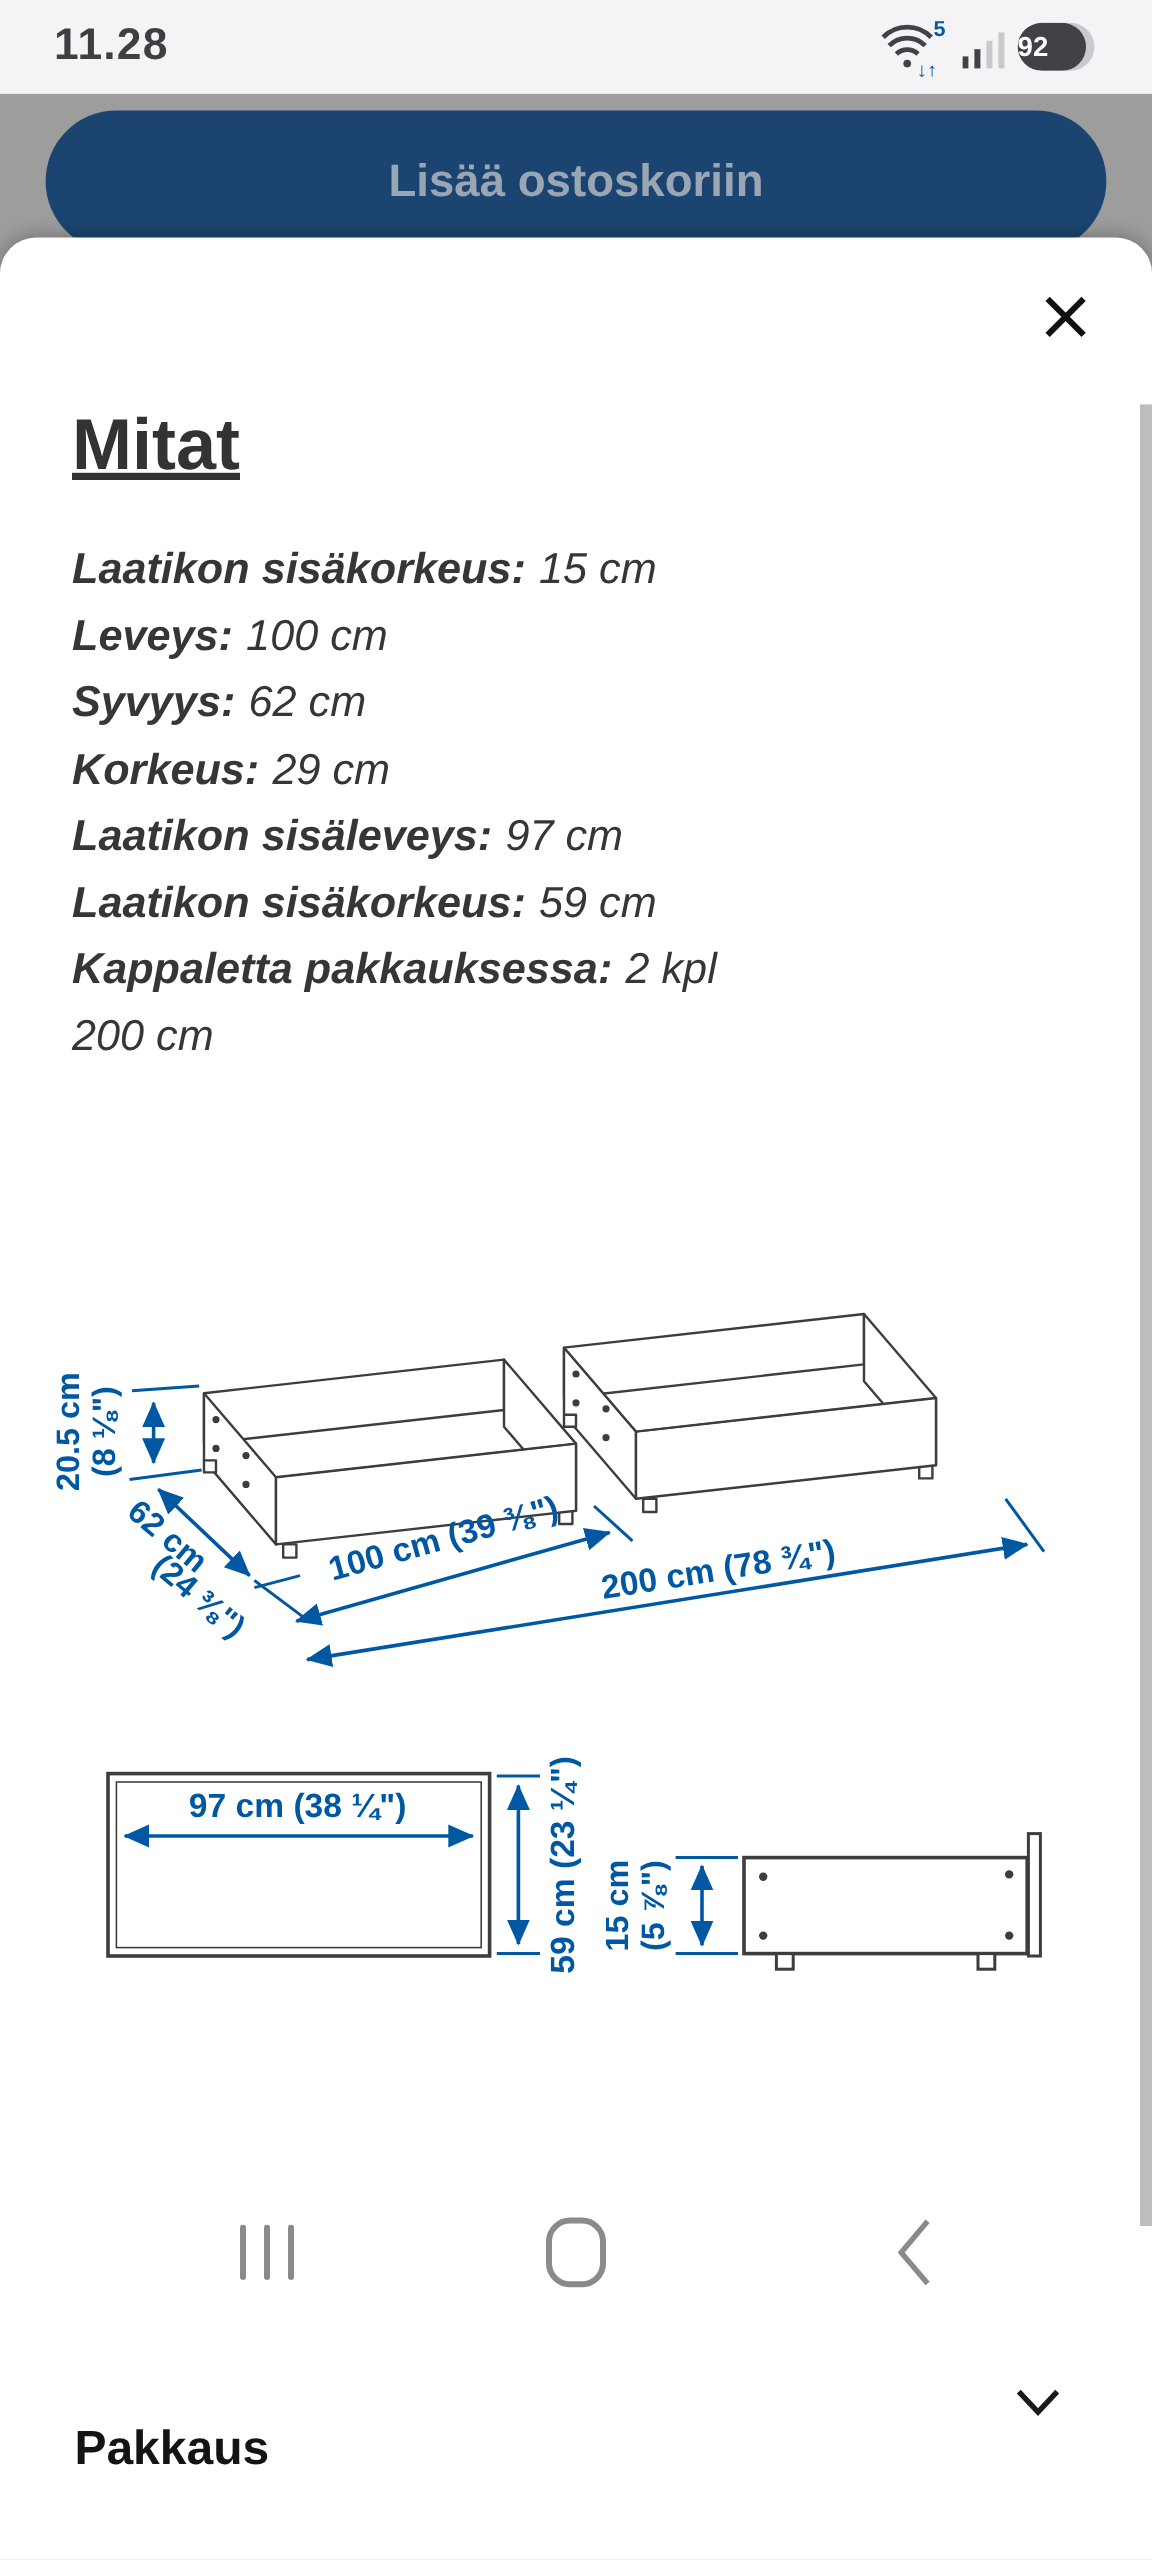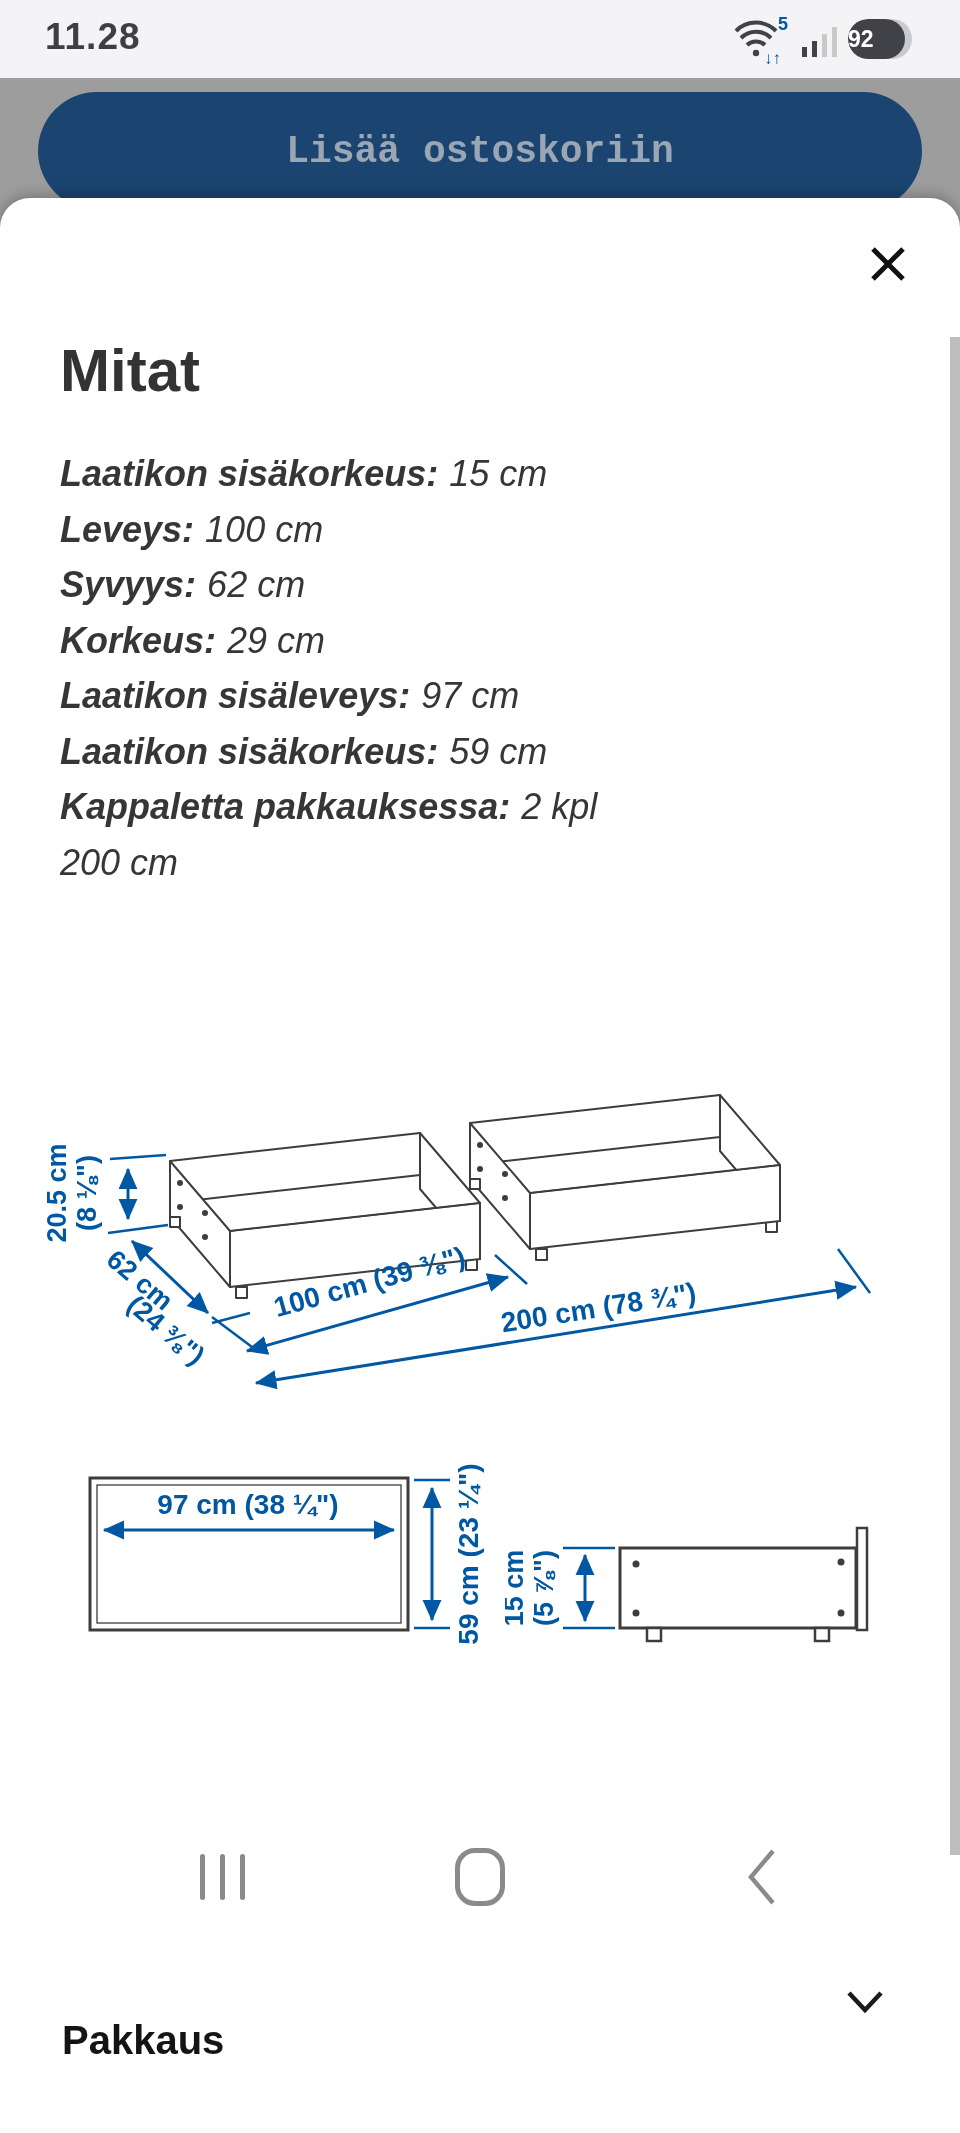--- a/index.html
+++ b/index.html
@@ -16,28 +16,28 @@
   .sb-time{left:45px;top:16px;font-size:37px;font-weight:700;color:#3d3f43;letter-spacing:1px;}
   .sb-icons{right:48px;top:14px;display:flex;align-items:center;gap:10px;}
   .battery{position:relative;width:64px;height:40px;border-radius:20px;background:#c9cacd;overflow:hidden;}
   .battery-fill{position:absolute;left:0;top:0;width:57px;height:40px;border-radius:20px;background:#404247;
     display:flex;align-items:center;color:#fff;font-size:23px;font-weight:700;}
 
   
   .scrim{left:0;top:78px;width:960px;height:165px;background:#9d9d9d;z-index:1;}
   .cart-btn{left:38px;top:92px;width:884px;height:118px;border:none;border-radius:59px;
     background:#1b4570;color:#9aa6b4;font-size:38px;font-weight:700;
-    font-family:Liberation Mono, monospace;z-index:2;cursor:pointer;}
+    font-family:Liberation Sans, sans-serif;z-index:2;cursor:pointer;}
 
   
   .sheet{left:0;top:198px;width:960px;height:1935px;background:#ffffff;
     border-radius:30px 30px 0 0;z-index:3;box-shadow:0 -3px 14px rgba(0,0,0,.25);}
   .close-btn{position:absolute;right:40px;top:34px;width:64px;height:64px;border:none;background:transparent;
     cursor:pointer;display:flex;align-items:center;justify-content:center;}
-  .sheet-title{position:absolute;left:60px;top:138px;font-size:60px;font-weight:700;color:#333333;margin:0;}
+  .sheet-title{position:absolute;left:60px;top:138px;font-size:60px;font-weight:700;color:#333333;margin:0;text-decoration:underline;}
   .specs{position:absolute;left:60px;top:255px;width:860px;}
   .spec-row{height:55.5px;font-size:36px;color:#363636;display:flex;white-space:nowrap;font-style:italic;}
   .spec-label{font-weight:700;margin-right:11px;}
   .spec-value{font-weight:400;}
 
   .diagram-svg{position:absolute;}
   svg text{font-family:"Liberation Sans",sans-serif;font-weight:700;fill:#0058a3;}
   .dline{stroke:#0058a3;stroke-width:3;fill:none;}
   .dtick{stroke:#0058a3;stroke-width:2.5;fill:none;}
   .wood{stroke:#3d3d3d;stroke-width:2;fill:#ffffff;stroke-linejoin:round;}

